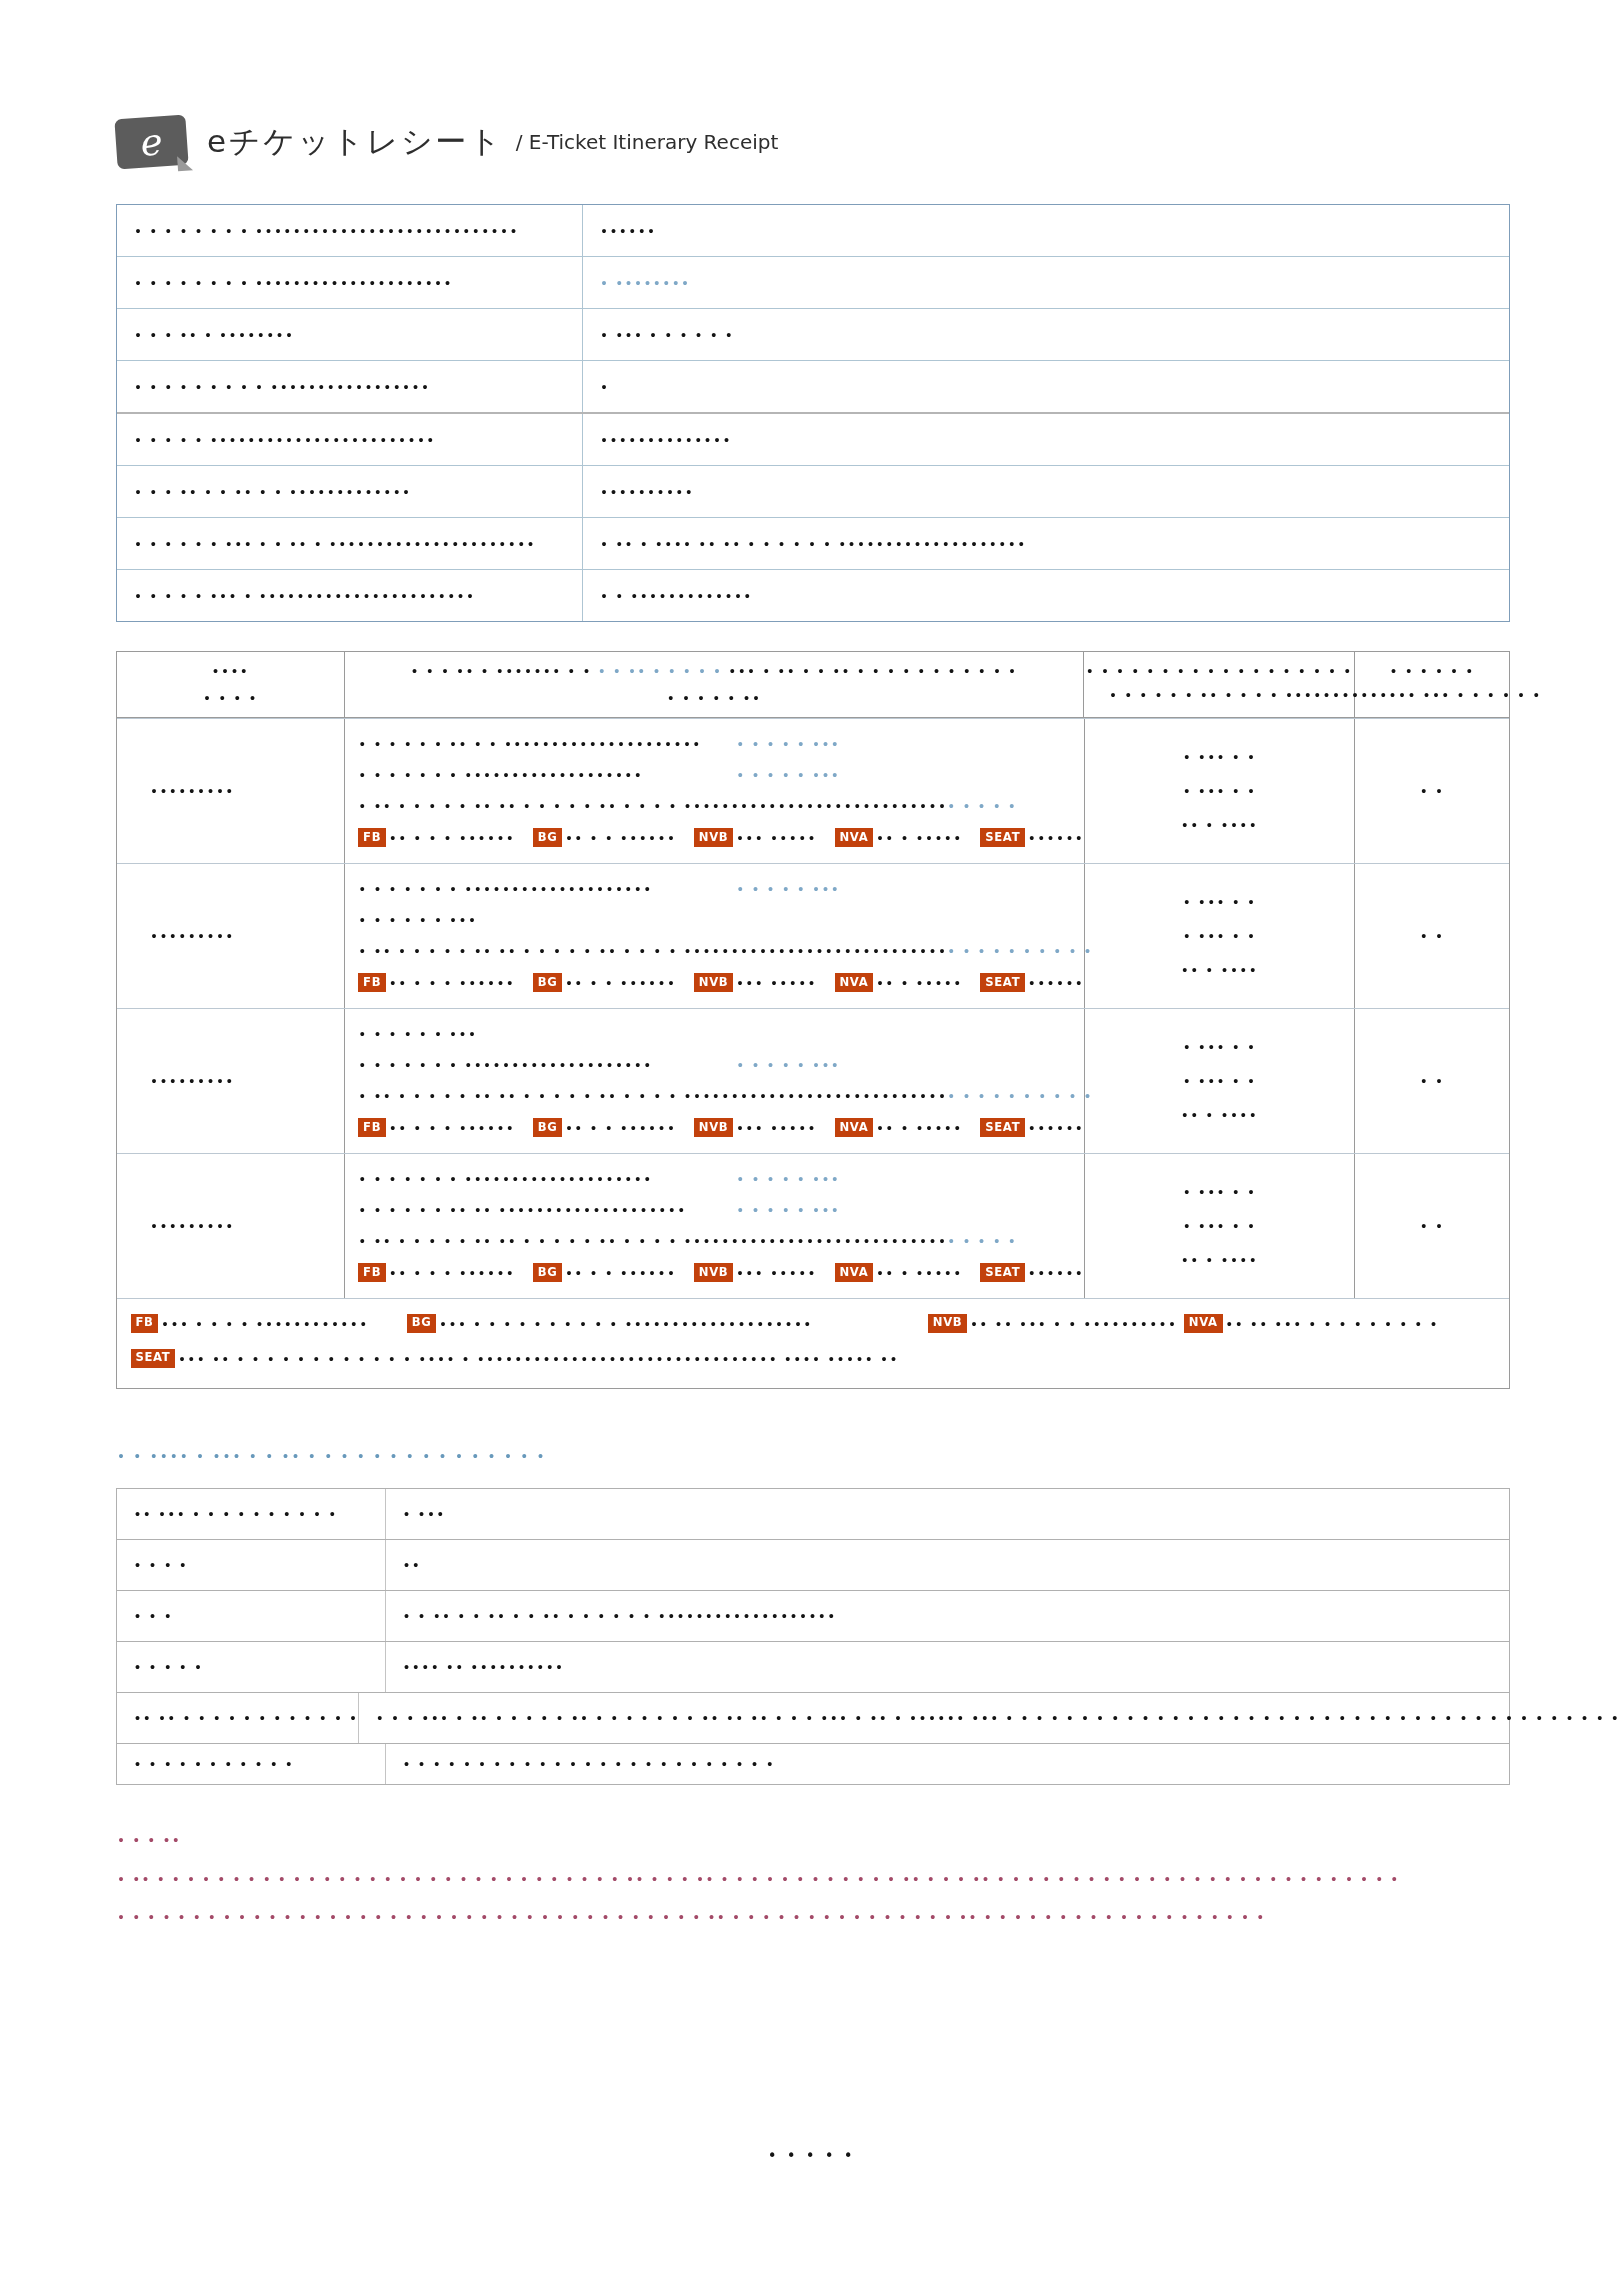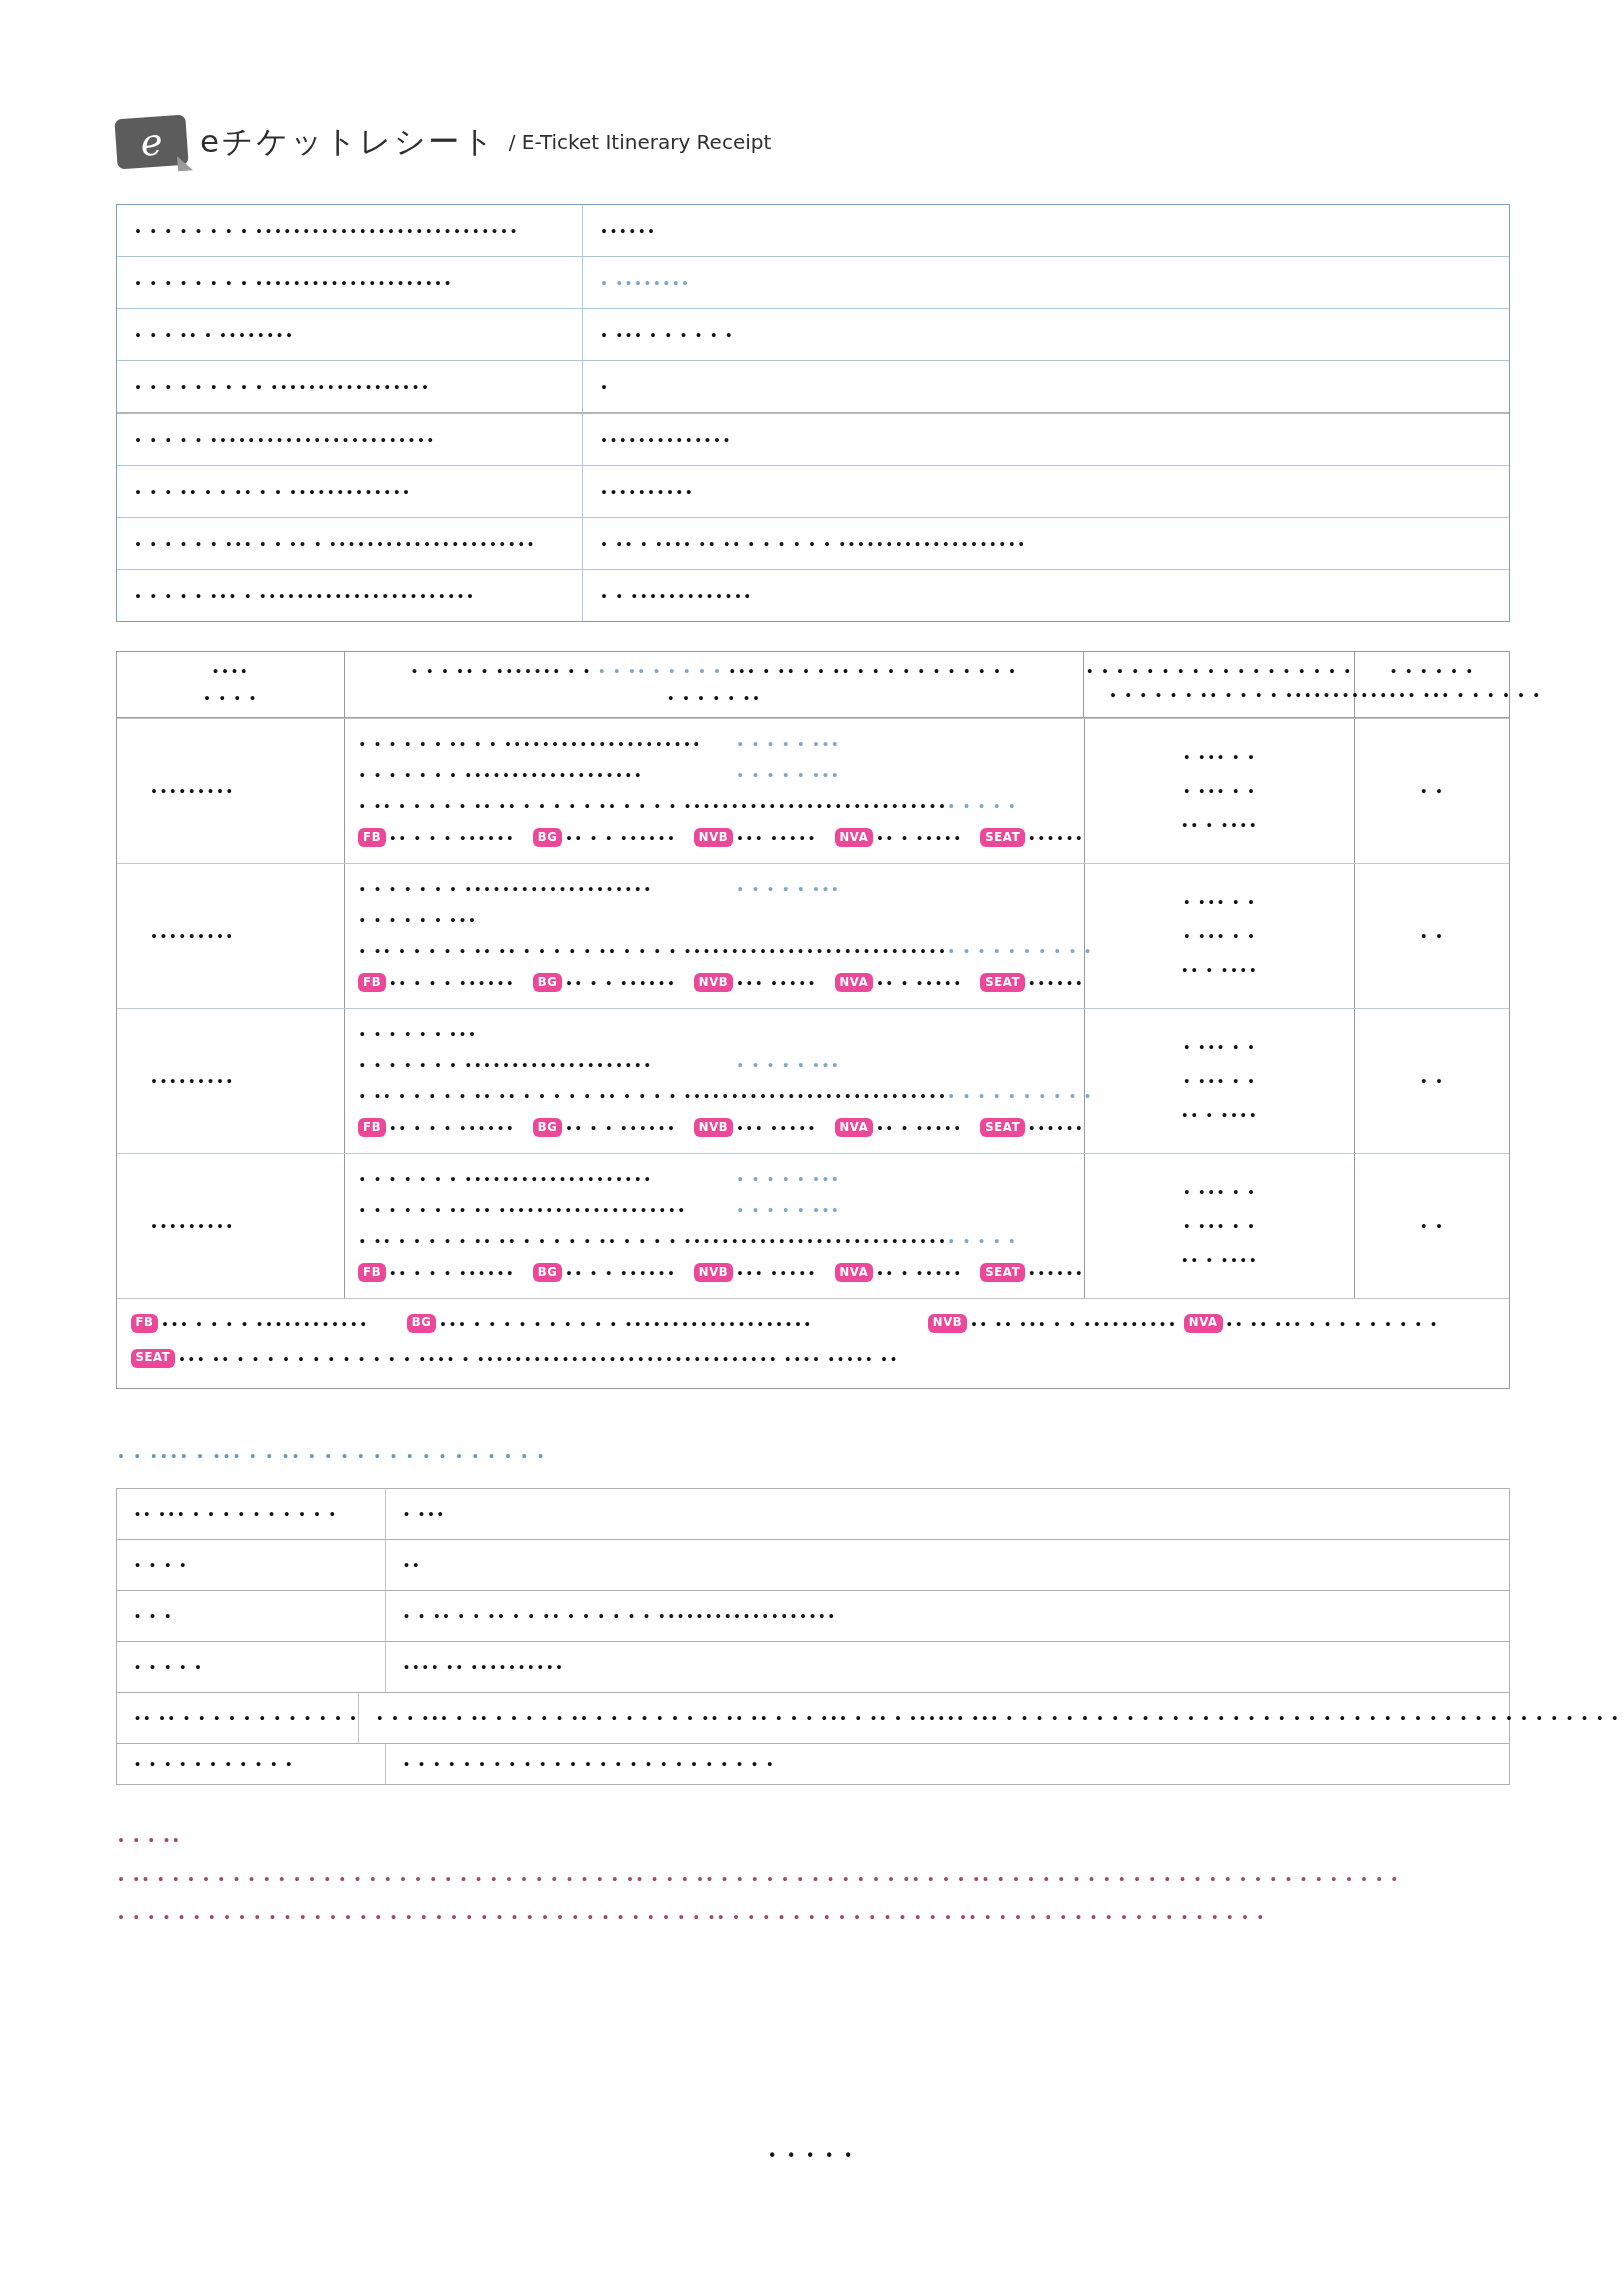--- a/index.html
+++ b/index.html
@@ -8,21 +8,21 @@
   .dots{font-size:13.6px;letter-spacing:1.4px;white-space:nowrap;color:#141414;}
   .blue{color:#7fa8c7;}
 
   
   .hdr{position:absolute;left:116px;top:117px;display:flex;align-items:center;}
   .elogo{position:relative;width:71px;height:50px;background:#5c5c5c;border-radius:6.8px;
          transform:rotate(-4deg);display:flex;align-items:center;justify-content:center;}
   .elogo .eglyph{color:#fff;font-size:37px;font-family:"DejaVu Serif",serif;font-style:italic;line-height:1;}
   .elogo:after{content:"";position:absolute;right:-4.1px;bottom:-5.5px;width:0;height:0;
          border-left:15px solid transparent;border-top:15px solid #9a9a9a;transform:rotate(180deg);}
-  .title-jp{margin-left:13px;font-size:31px;color:#2e2e2e;letter-spacing:2.7px;}
+  .title-jp{margin-left:20px;font-size:31px;color:#2e2e2e;letter-spacing:2.7px;}
   .title-en{margin-left:12.3px;font-size:20px;color:#2e2e2e;}
 
   
   .t1{position:absolute;left:116px;top:204px;width:1394px;border:1.4px solid #7f9db9;box-sizing:border-box;background:#fff;}
   .t1row{display:flex;height:51px;align-items:center;border-top:0.7px solid #aec5d3;}
   .t1row:first-child{border-top:none;}
   .t1row.divider{border-top:2px solid #b5b5b5;}
   .t1l{width:466px;align-self:stretch;display:flex;align-items:center;
        border-right:0.7px solid #aec5d3;padding-left:17px;box-sizing:border-box;}
   .t1r{padding-left:17px;}
@@ -40,22 +40,22 @@
   .fhead-overflow{position:absolute;left:992px;top:35px;white-space:nowrap;}
 
   .seg{border-top:0.7px solid #bcc8d2;min-height:144px;}
   .seg:first-of-type{border-top:none;}
   .seg .fc1{display:flex;align-items:center;padding-left:33px;}
   .seg .fc2{position:relative;padding:9.5px 0 6.8px 13.6px;}
   .segline{height:31px;display:flex;align-items:center;position:relative;white-space:nowrap;}
   .segline .abs-blue{position:absolute;left:378px;top:0;height:31px;display:flex;align-items:center;}
   .badgeline{display:flex;align-items:center;margin-top:2.7px;height:27px;}
   .bgroup{display:flex;align-items:center;margin-right:17.7px;}
-  .badge{display:inline-block;background:#ec4899;color:#fff;font-weight:bold;font-size:11.6px;
-         line-height:1;padding:3.4px 4.8px 4.1px 4.8px;border-radius:6px;letter-spacing:0.7px;margin-right:2.7px;}
+  .badge{display:inline-block;background:#c2410c;color:#fff;font-weight:bold;font-size:11.6px;
+         line-height:1;padding:3.4px 4.8px 4.1px 4.8px;border-radius:0;letter-spacing:0.7px;margin-right:2.7px;}
   .seg .fc3{display:flex;flex-direction:column;align-items:center;justify-content:center;gap:17.7px;}
   .seg .fc4{display:flex;align-items:center;justify-content:center;}
 
   .legend{border-top:0.7px solid #bcc8d2;height:89px;position:relative;}
   .lgroup{position:absolute;display:flex;align-items:center;}
   .lg-fb{left:13.6px;top:15px;}
   .lg-bg{left:290px;top:15px;}
   .lg-nvb{left:811px;top:15px;}
   .lg-nva{left:1067px;top:15px;}
   .lg-seat{left:13.6px;top:50px;}

